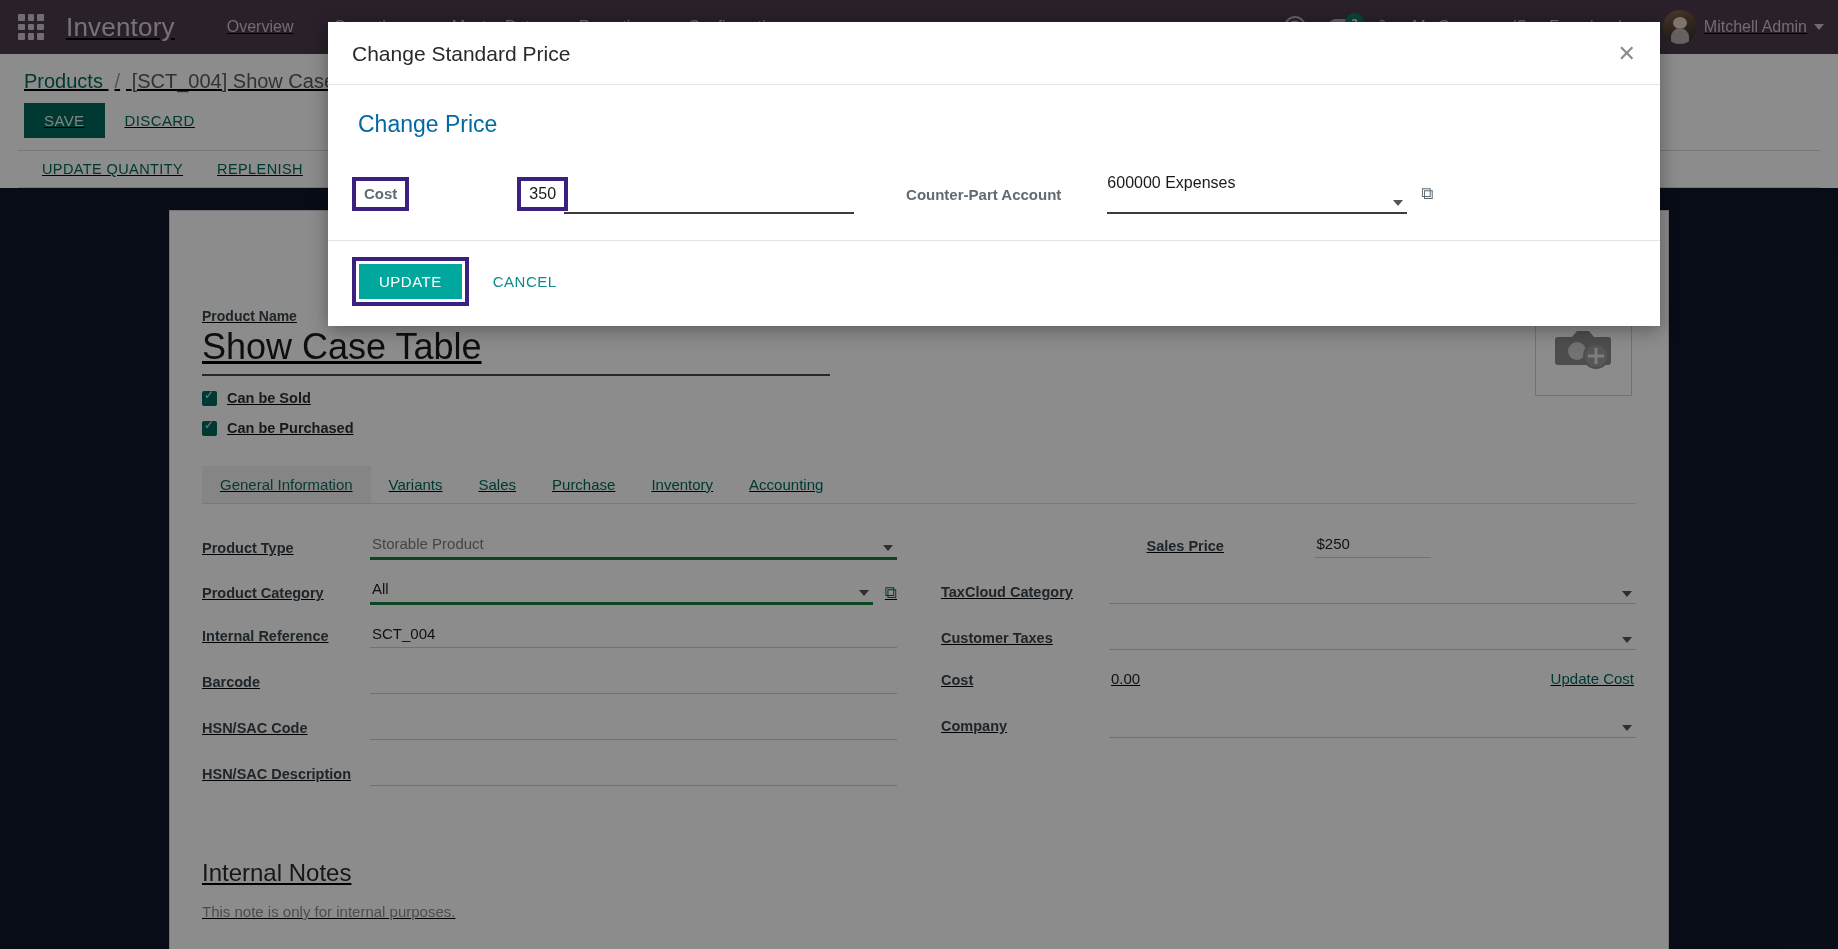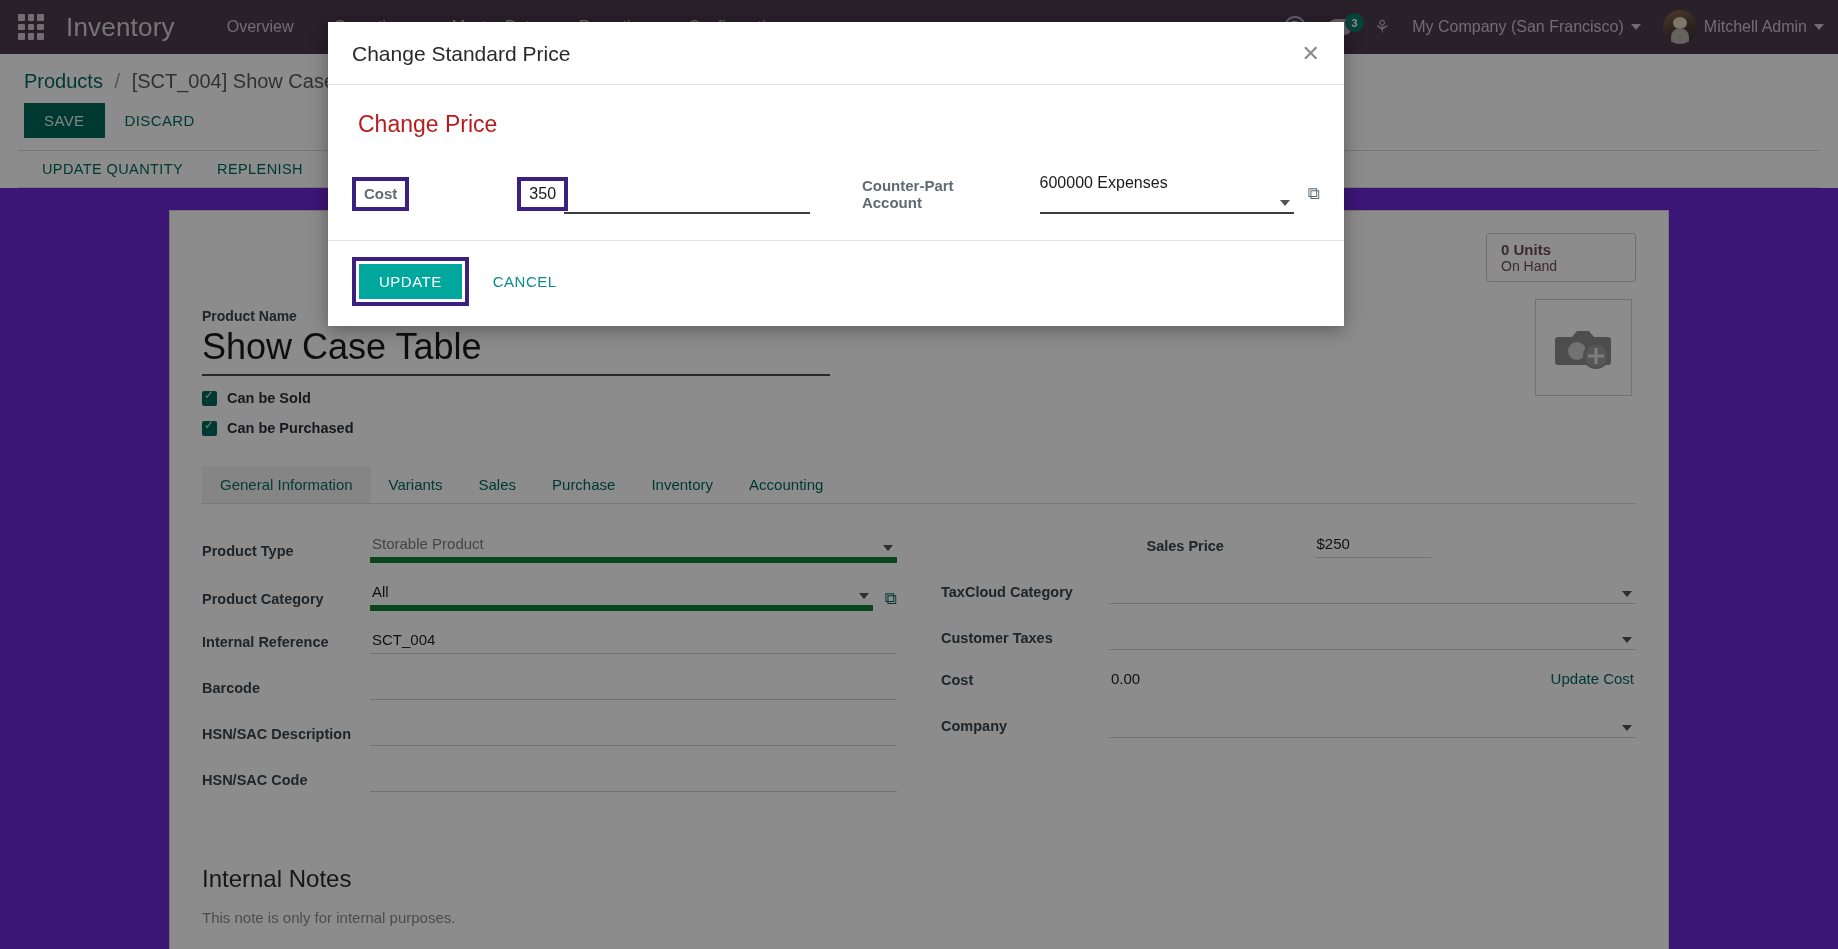--- a/index.html
+++ b/index.html
@@ -5,21 +5,21 @@
   * { box-sizing: border-box; margin: 0; padding: 0; }
   html, body {
     width: 1838px; height: 949px;
     font-family: "Liberation Sans", sans-serif;
     overflow: hidden;
     background: #ffffff;
   }
   #app { position: relative; width: 1838px; height: 949px; }
 
   
-  .app-bg { position: absolute; inset: 0; background: #6d28d9; }
+  .app-bg { position: absolute; inset: 0; background: #0f172a; text-decoration: underline; }
 
   
   .navbar {
     height: 54px; background: #4c3b4d;
     display: flex; align-items: center; padding: 0 14px;
     color: #e4dfe4;
   }
   .apps-grid { width: 26px; height: 26px; display: grid;
     grid-template-columns: repeat(3,1fr); grid-template-rows: repeat(3,1fr);
     gap: 3px; margin-right: 22px; margin-left: 4px; cursor: pointer; }
@@ -85,47 +85,47 @@
 
   .tabs { display: flex; gap: 0; margin-top: 30px; border-bottom: 1px solid #dcdcdc; }
   .tab { padding: 10px 18px; font-size: 15px; color: #00695c; cursor: pointer; }
   .tab.active { background: #f3f3f3; color: #0f6b60; }
 
   .cols { display: flex; margin-top: 28px; gap: 44px; }
   .col { flex: 1; }
   .frow { display: flex; align-items: flex-end; margin-bottom: 17px; justify-content: center; }
   .flbl { width: 168px; font-size: 14.5px; color: #39444c; font-weight: bold; padding-bottom: 4px; }
   .fval { flex: 1; font-size: 15px; color: #1f1f1f; padding: 3px 2px; position: relative; }
-  .fval.line-strong { border-bottom: 6px solid #15803d; }
+  .fval.line-strong { border-bottom: 3px solid #15803d; }
   .fval.line-light { border-bottom: 1px solid #d0d0d0; }
   .fval.muted { color: #7d7d7d; }
   .fval .minh { display:inline-block; min-height: 19px; }
   .sel-caret { position: absolute; right: 4px; bottom: 6px; width:0;height:0;
     border-left:5px solid transparent;border-right:5px solid transparent;border-top:6px solid #555; }
   .ext-link { margin-left: 12px; color: #00695c; font-size: 17px; cursor: pointer; padding-bottom: 2px; }
   .upd-cost { color: #00695c; font-size: 15px; cursor: pointer; white-space: nowrap; }
   .fval.flexrow { display: flex; justify-content: space-between; align-items: baseline; }
   .fval.sp-short { max-width: 116px; }
 
   .notes-h { font-size: 24px; color: #2b2b2b; margin-top: 56px; }
   .notes-body { font-size: 15px; color: #8c8c8c; margin-top: 16px; padding-bottom: 40px;
     border-bottom: 1px solid #dcdcdc; }
 
   
   .dim { position: absolute; inset: 0; background: rgba(0,0,0,.45); }
 
   
-  .modal { position: absolute; left: 328px; top: 22px; width: 1016px;
+  .modal { position: absolute; left: 328px; top: 22px; width: 1332px;
     background: #fff; box-shadow: 0 4px 18px rgba(0,0,0,.35); }
   .modal-head { display: flex; align-items: center; padding: 20px 24px 18px 24px;
     border-bottom: 1px solid #e3e3e3; }
   .modal-title { font-size: 21px; color: #2a2a2a; }
   .modal-x { margin-left: auto; font-size: 22px; color: #8b8b8b; cursor: pointer; line-height: 1; }
   .modal-body { padding: 26px 24px 26px 24px; border-bottom: 1px solid #e3e3e3; }
-  .modal-h2 { font-size: 23px; color: #b91c1c; font-weight: 400; margin-bottom: 36px; padding-left: 6px; }
+  .modal-h2 { font-size: 23px; color: #0369a1; font-weight: 400; margin-bottom: 36px; padding-left: 6px; }
   .mrow { display: flex; align-items: center; }
   .hl-box { border: 4px solid #3c2080; padding: 4px 8px; background: #fff; }
   .m-lbl-cost { font-size: 15px; color: #5f6b72; font-weight: bold; }
   .m-costval-wrap { margin-left: 108px; }
   .m-input { font-size: 16px; color: #1a1a1a; min-width: 42px; }
   .m-underline { width: 290px; border-bottom: 2px solid #3c3c3c; height: 26px; margin-left: -4px;
     align-self: flex-end; }
   .m-lbl-acc { font-size: 15px; color: #5f6b72; font-weight: bold; margin-left: 52px; }
   .m-acc-field { width: 300px; margin-left: 46px; position: relative; padding-bottom: 20px;
     border-bottom: 2px solid #3c3c3c; }
@@ -271,28 +271,28 @@
             </div>
 
             <div class="frow">
               <div class="flbl">Barcode</div>
               <div class="fval line-light">
                 <span class="minh"></span>
               </div>
             </div>
 
             <div class="frow">
+              <div class="flbl">HSN/SAC Code</div>
+              <div class="fval line-light">
+                <span class="minh"></span>
+              </div>
+            </div>
+
+            <div class="frow">
               <div class="flbl">HSN/SAC Description</div>
-              <div class="fval line-light">
-                <span class="minh"></span>
-              </div>
-            </div>
-
-            <div class="frow">
-              <div class="flbl">HSN/SAC Code</div>
               <div class="fval line-light">
                 <span class="minh"></span>
               </div>
             </div>
           </div>
 
           <div class="col">
 
             <div class="frow">
               <div class="flbl">Sales Price</div>

